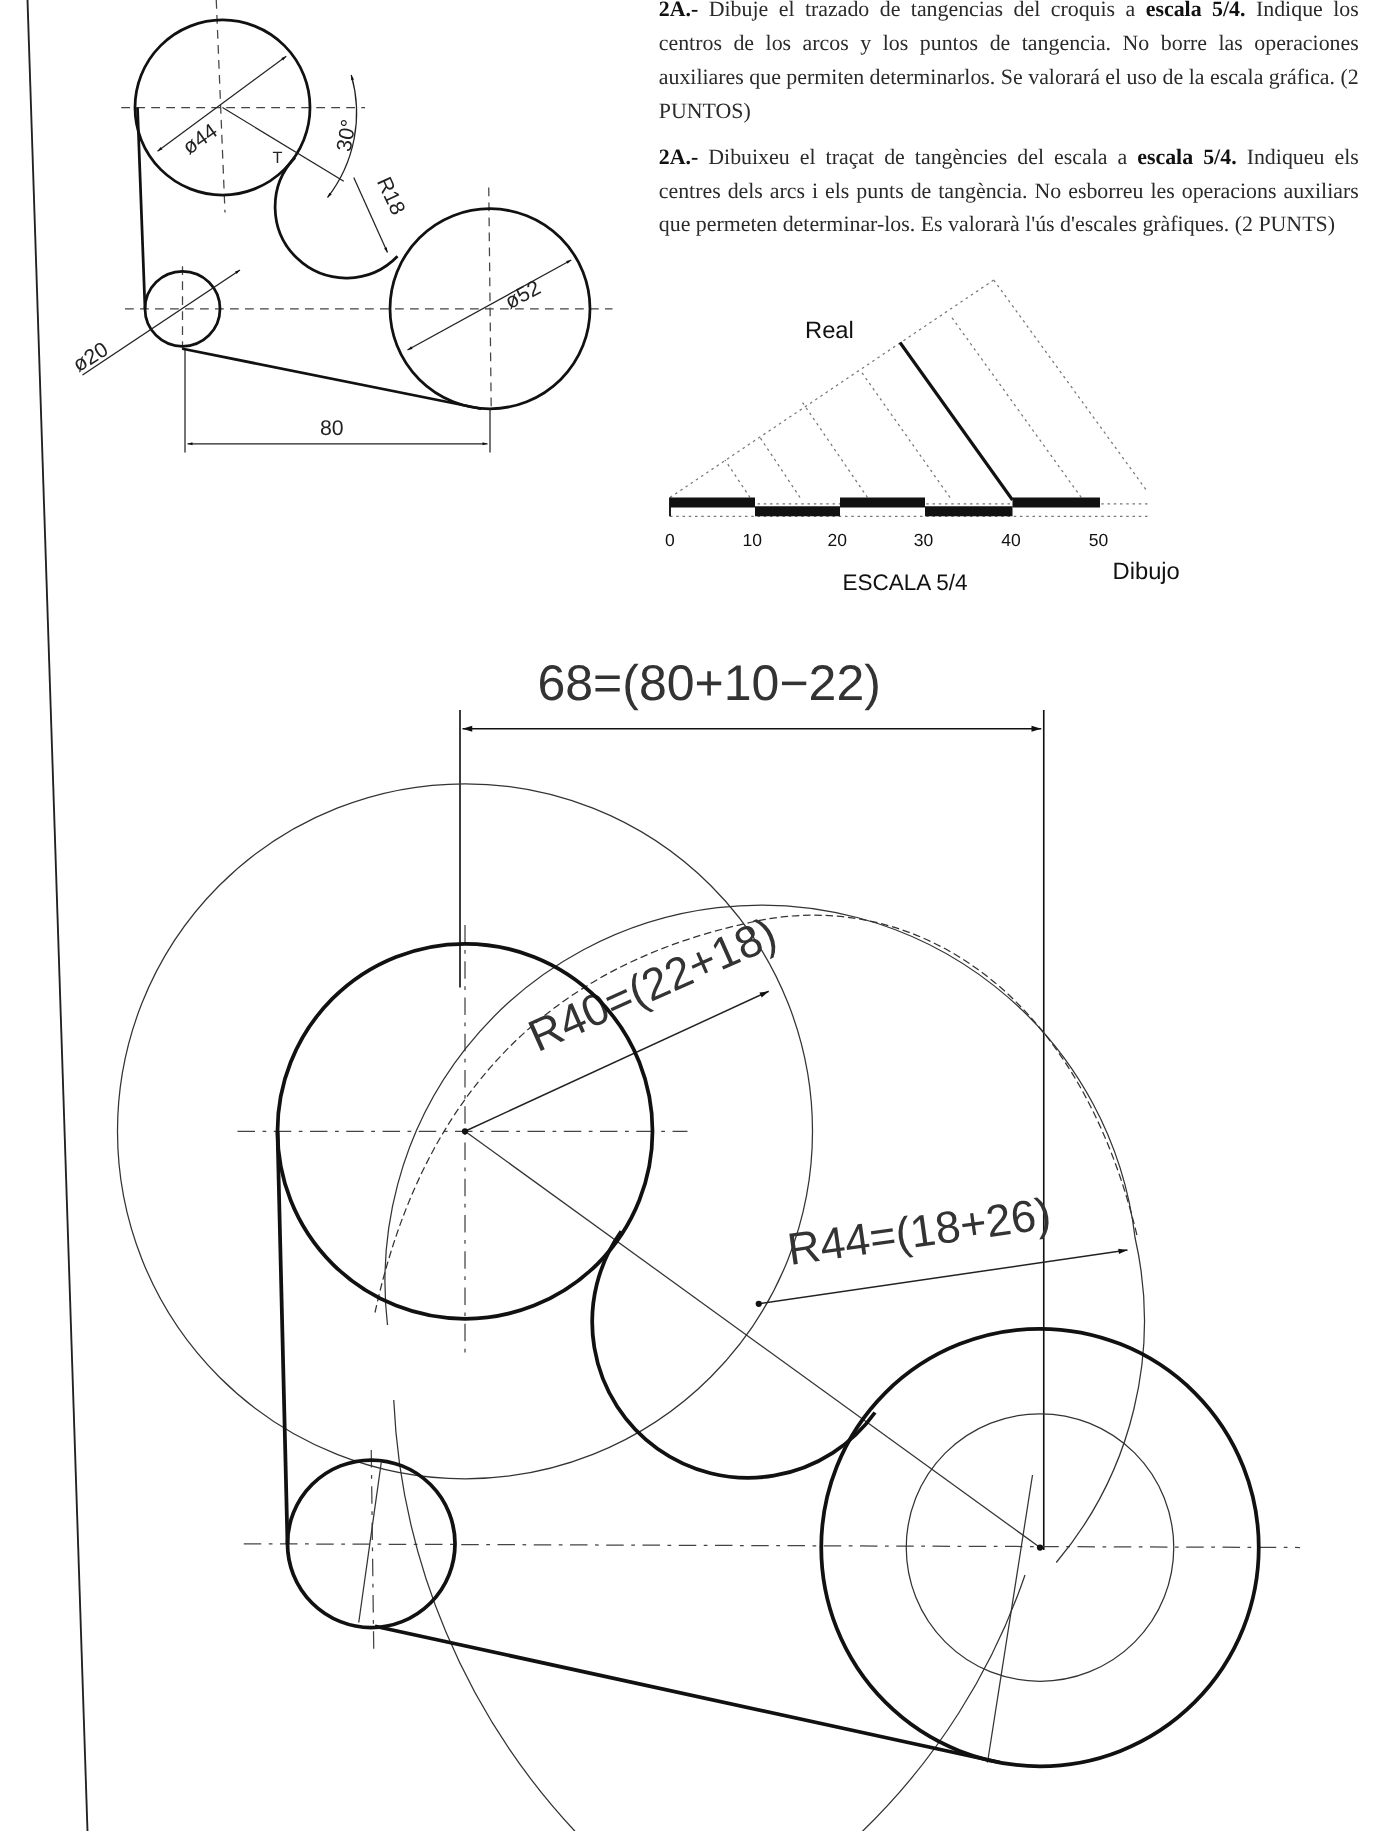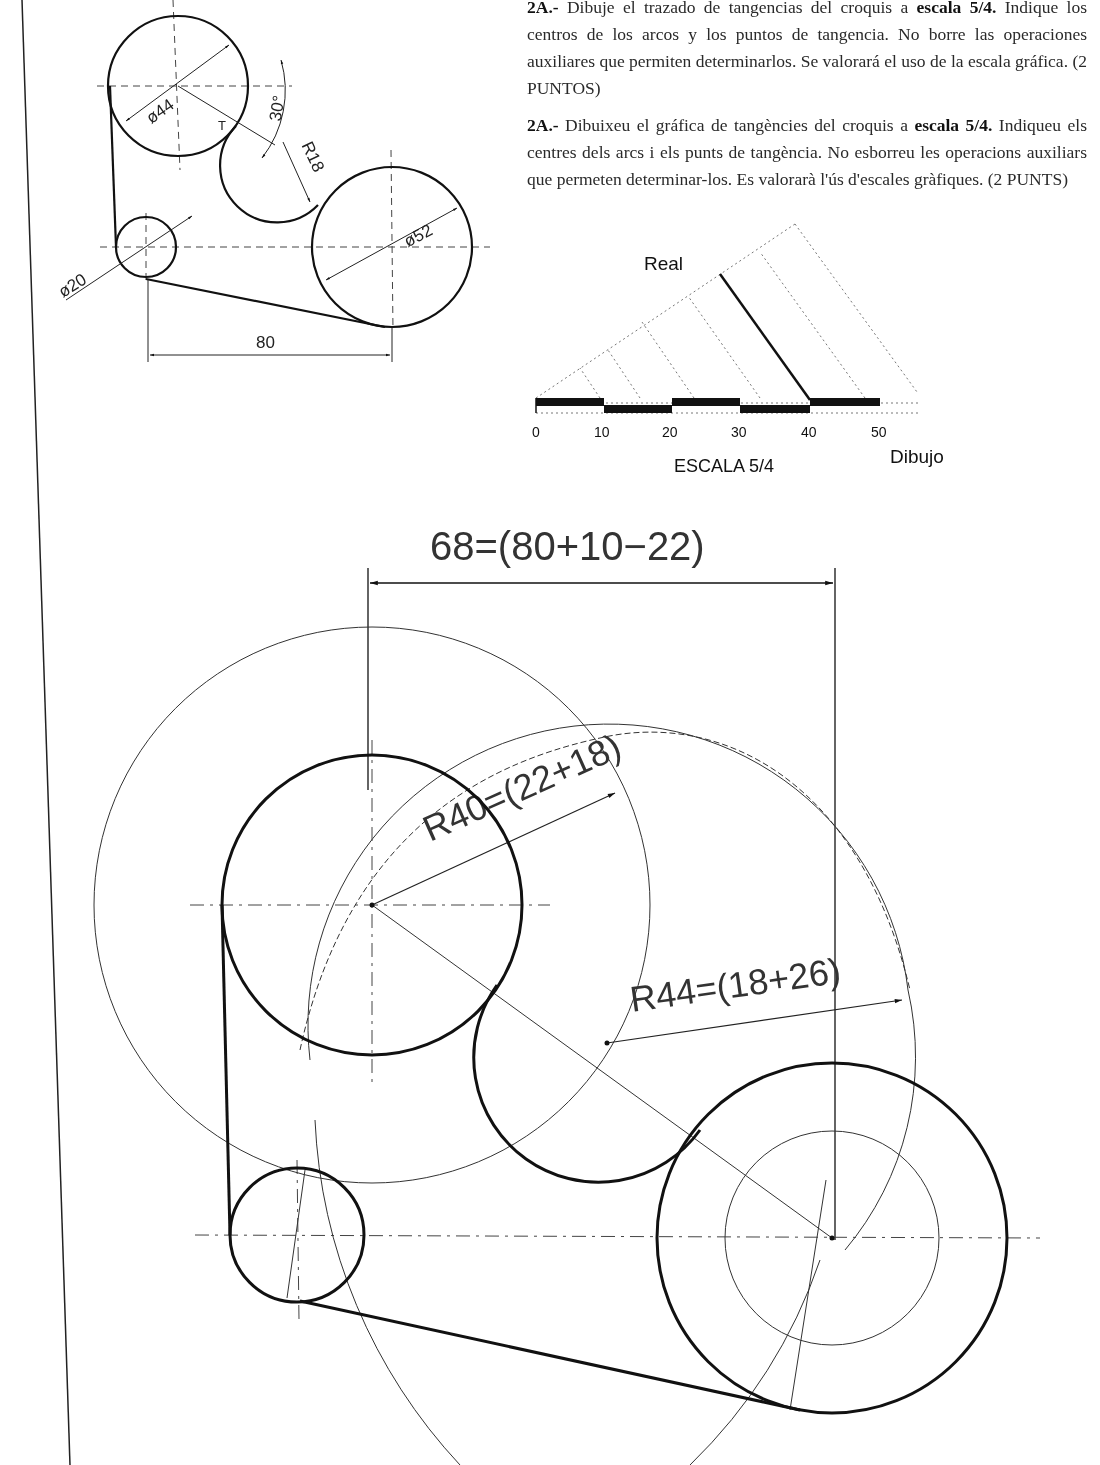--- a/index.html
+++ b/index.html
@@ -16,21 +16,21 @@
 
 <svg class="page-edge" width="1100" height="1465">
   <line x1="22" y1="0" x2="70" y2="1465" stroke="#222" stroke-width="1.5"></line>
 </svg>
 
 <div class="instructions">
   <p>
     <b>2A.-</b><span> Dibuje el trazado de tangencias del croquis a </span><b>escala 5/4.</b><span> Indique los centros de los arcos y los puntos de tangencia. No borre las operaciones auxiliares que permiten determinarlos. Se valorará el uso de la escala gráfica. (2 PUNTOS)</span>
   </p>
   <p>
-    <b>2A.-</b><span> Dibuixeu el gráfica de tangències del croquis a </span><b>escala 5/4.</b><span> Indiqueu els centres dels arcs i els punts de tangència. No esborreu les operacions auxiliars que permeten determinar-los. Es valorarà l'ús d'escales gràfiques. (2 PUNTS)</span>
+    <b>2A.-</b><span> Dibuixeu el traçat de tangències del escala a </span><b>escala 5/4.</b><span> Indiqueu els centres dels arcs i els punts de tangència. No esborreu les operacions auxiliars que permeten determinar-los. Es valorarà l'ús d'escales gràfiques. (2 PUNTS)</span>
   </p>
 </div>
 
 <svg class="drawing" width="1100" height="1465" viewBox="0 0 1100 1465">
   <defs>
     <marker id="arr" viewBox="0 0 10 10" refX="10" refY="5" markerWidth="9" markerHeight="6" orient="auto-start-reverse">
       <path d="M0,2 L10,5 L0,8 z" fill="#111"></path>
     </marker>
     <marker id="arrS" viewBox="0 0 10 10" refX="10" refY="5" markerWidth="5" markerHeight="4" orient="auto-start-reverse">
       <path d="M0,2 L10,5 L0,8 z" fill="#111"></path>

